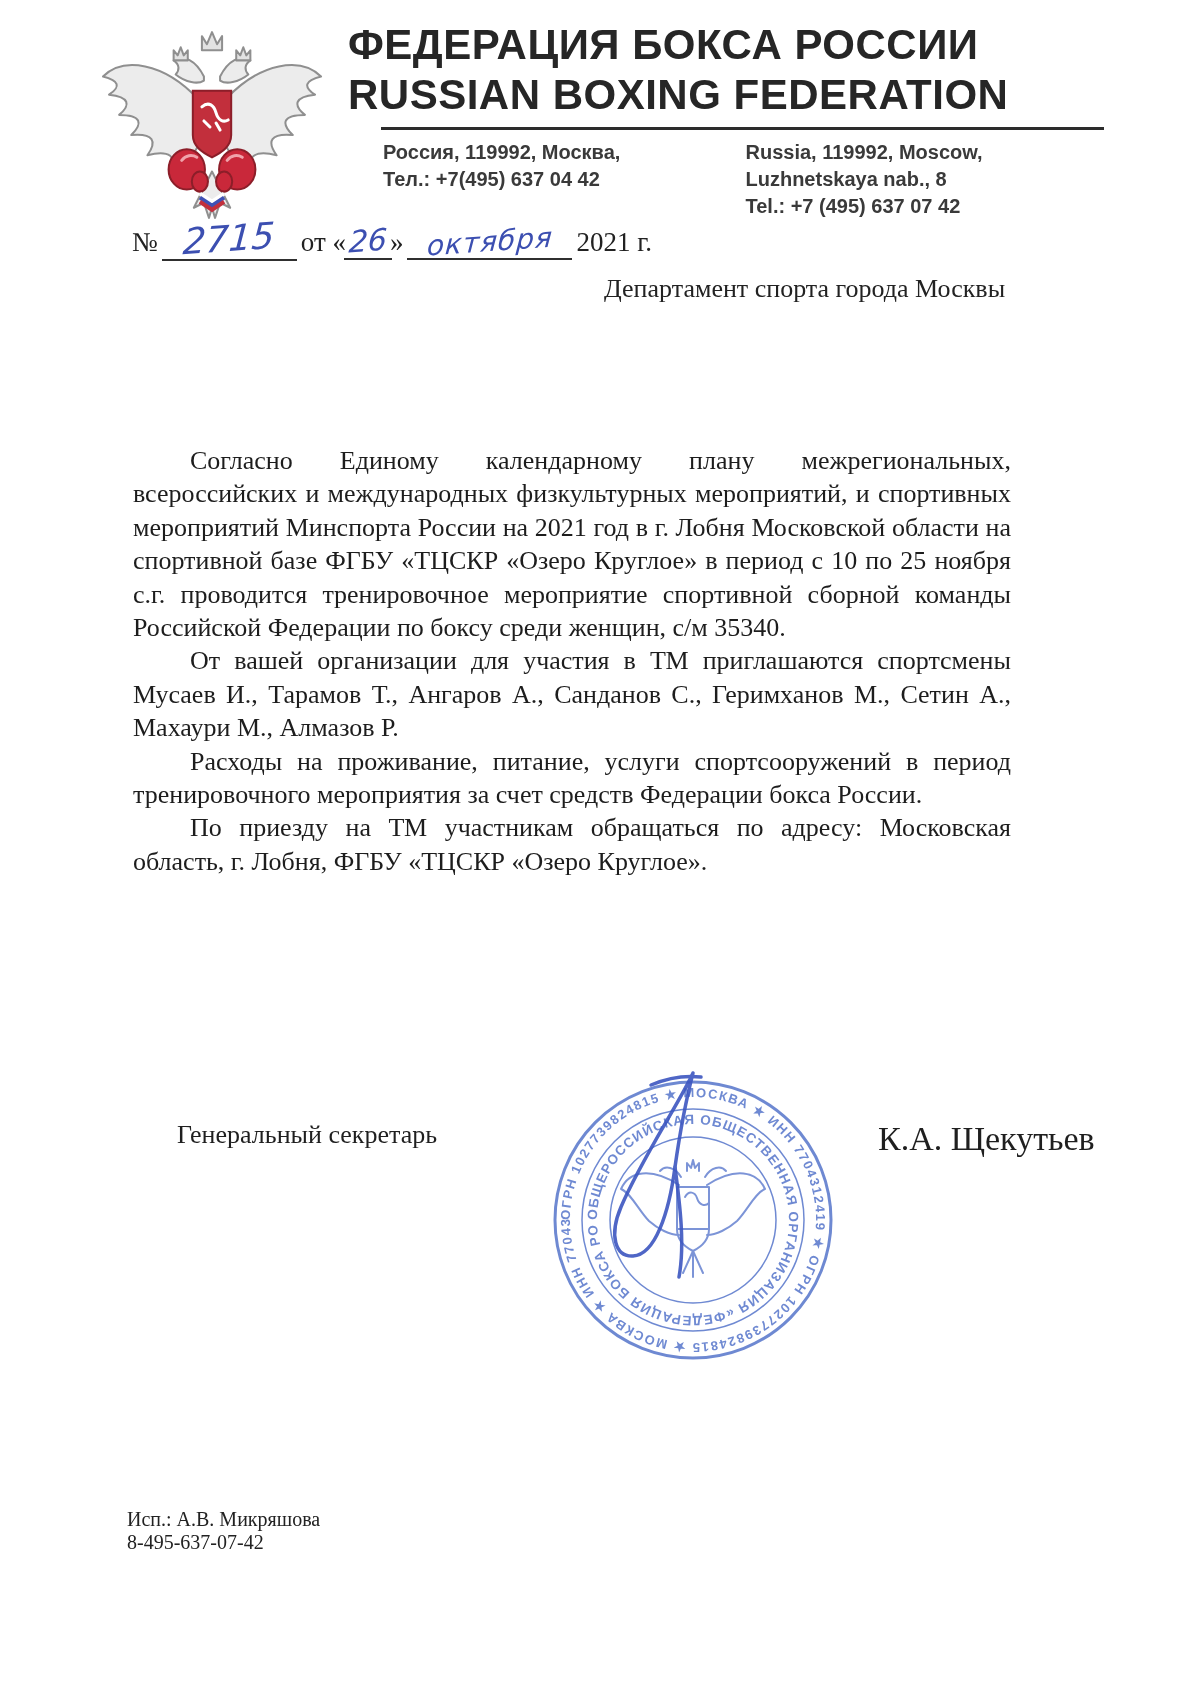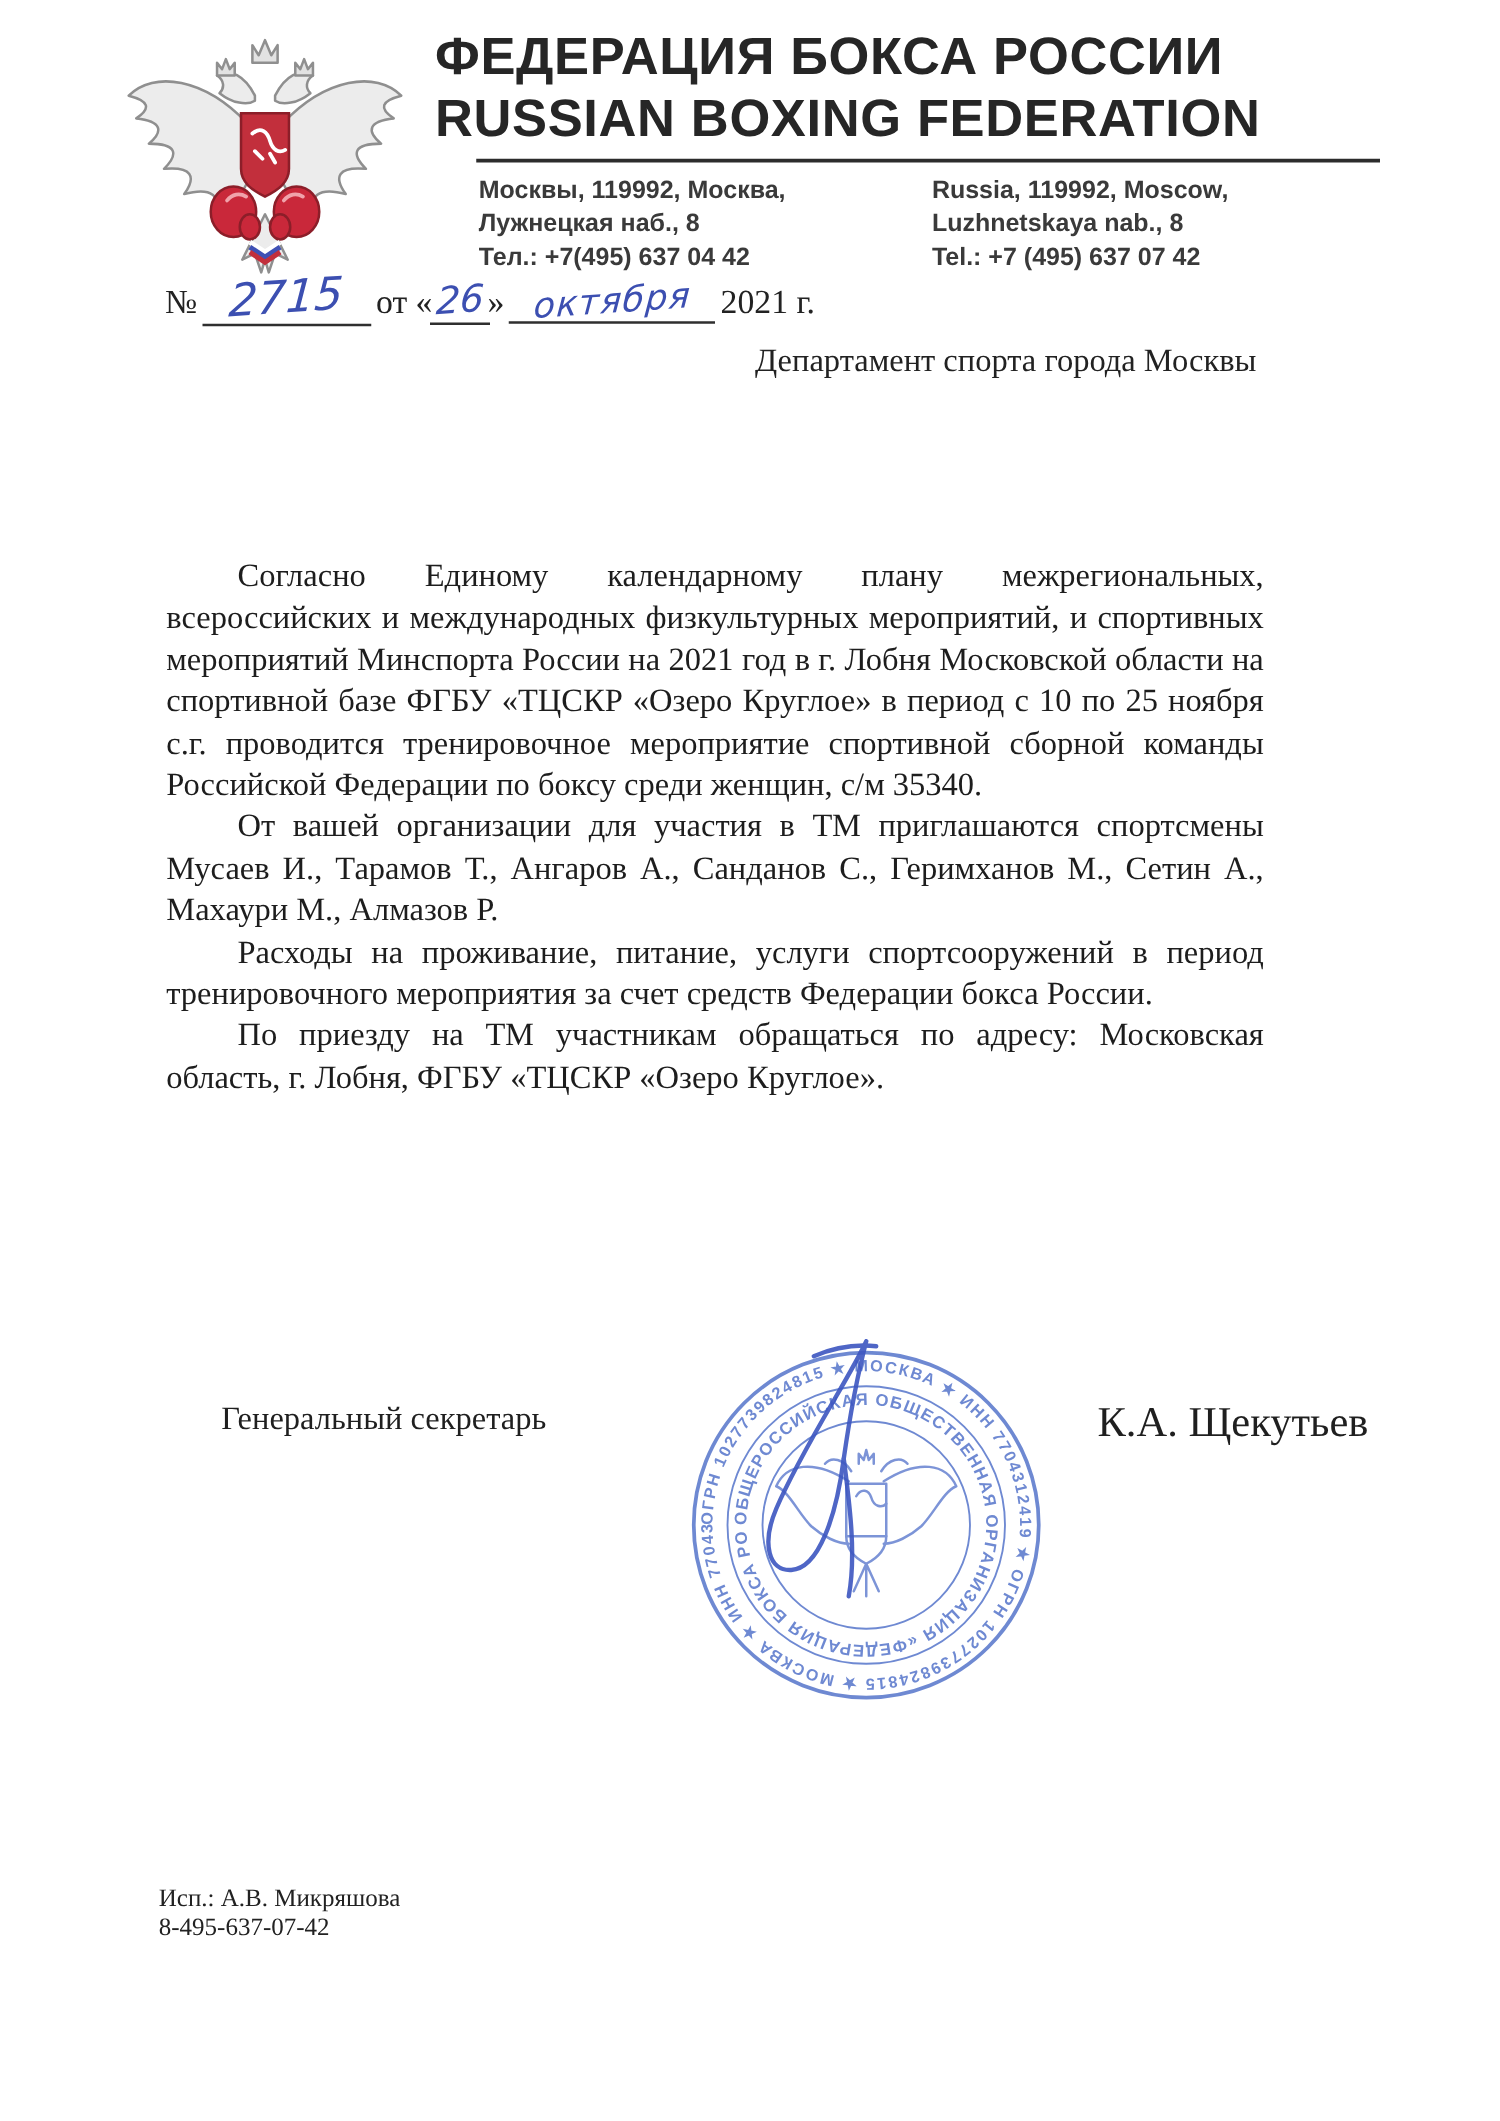--- a/index.html
+++ b/index.html
@@ -104,22 +104,21 @@
       <path d="M108,180 l12,8 l12,-8" stroke="#c22f3c"></path>
     </g>
   </svg>
 
   <div class="title-block">
     <div class="org-title">ФЕДЕРАЦИЯ БОКСА РОССИИ</div>
     <div class="org-title">RUSSIAN BOXING FEDERATION</div>
     <div class="header-rule"></div>
     <div class="addr-row">
       <div class="addr-col">
-        <div>Москвы, 119992, Москва,</div>
-        <div>Лужнецкая наб., 8</div>
+        <div>Россия, 119992, Москва,</div>
         <div>Тел.: +7(495) 637 04 42</div>
       </div>
       <div class="addr-col">
         <div>Russia, 119992, Moscow,</div>
         <div>Luzhnetskaya nab., 8</div>
         <div>Tel.: +7 (495) 637 07 42</div>
       </div>
     </div>
   </div>
 

